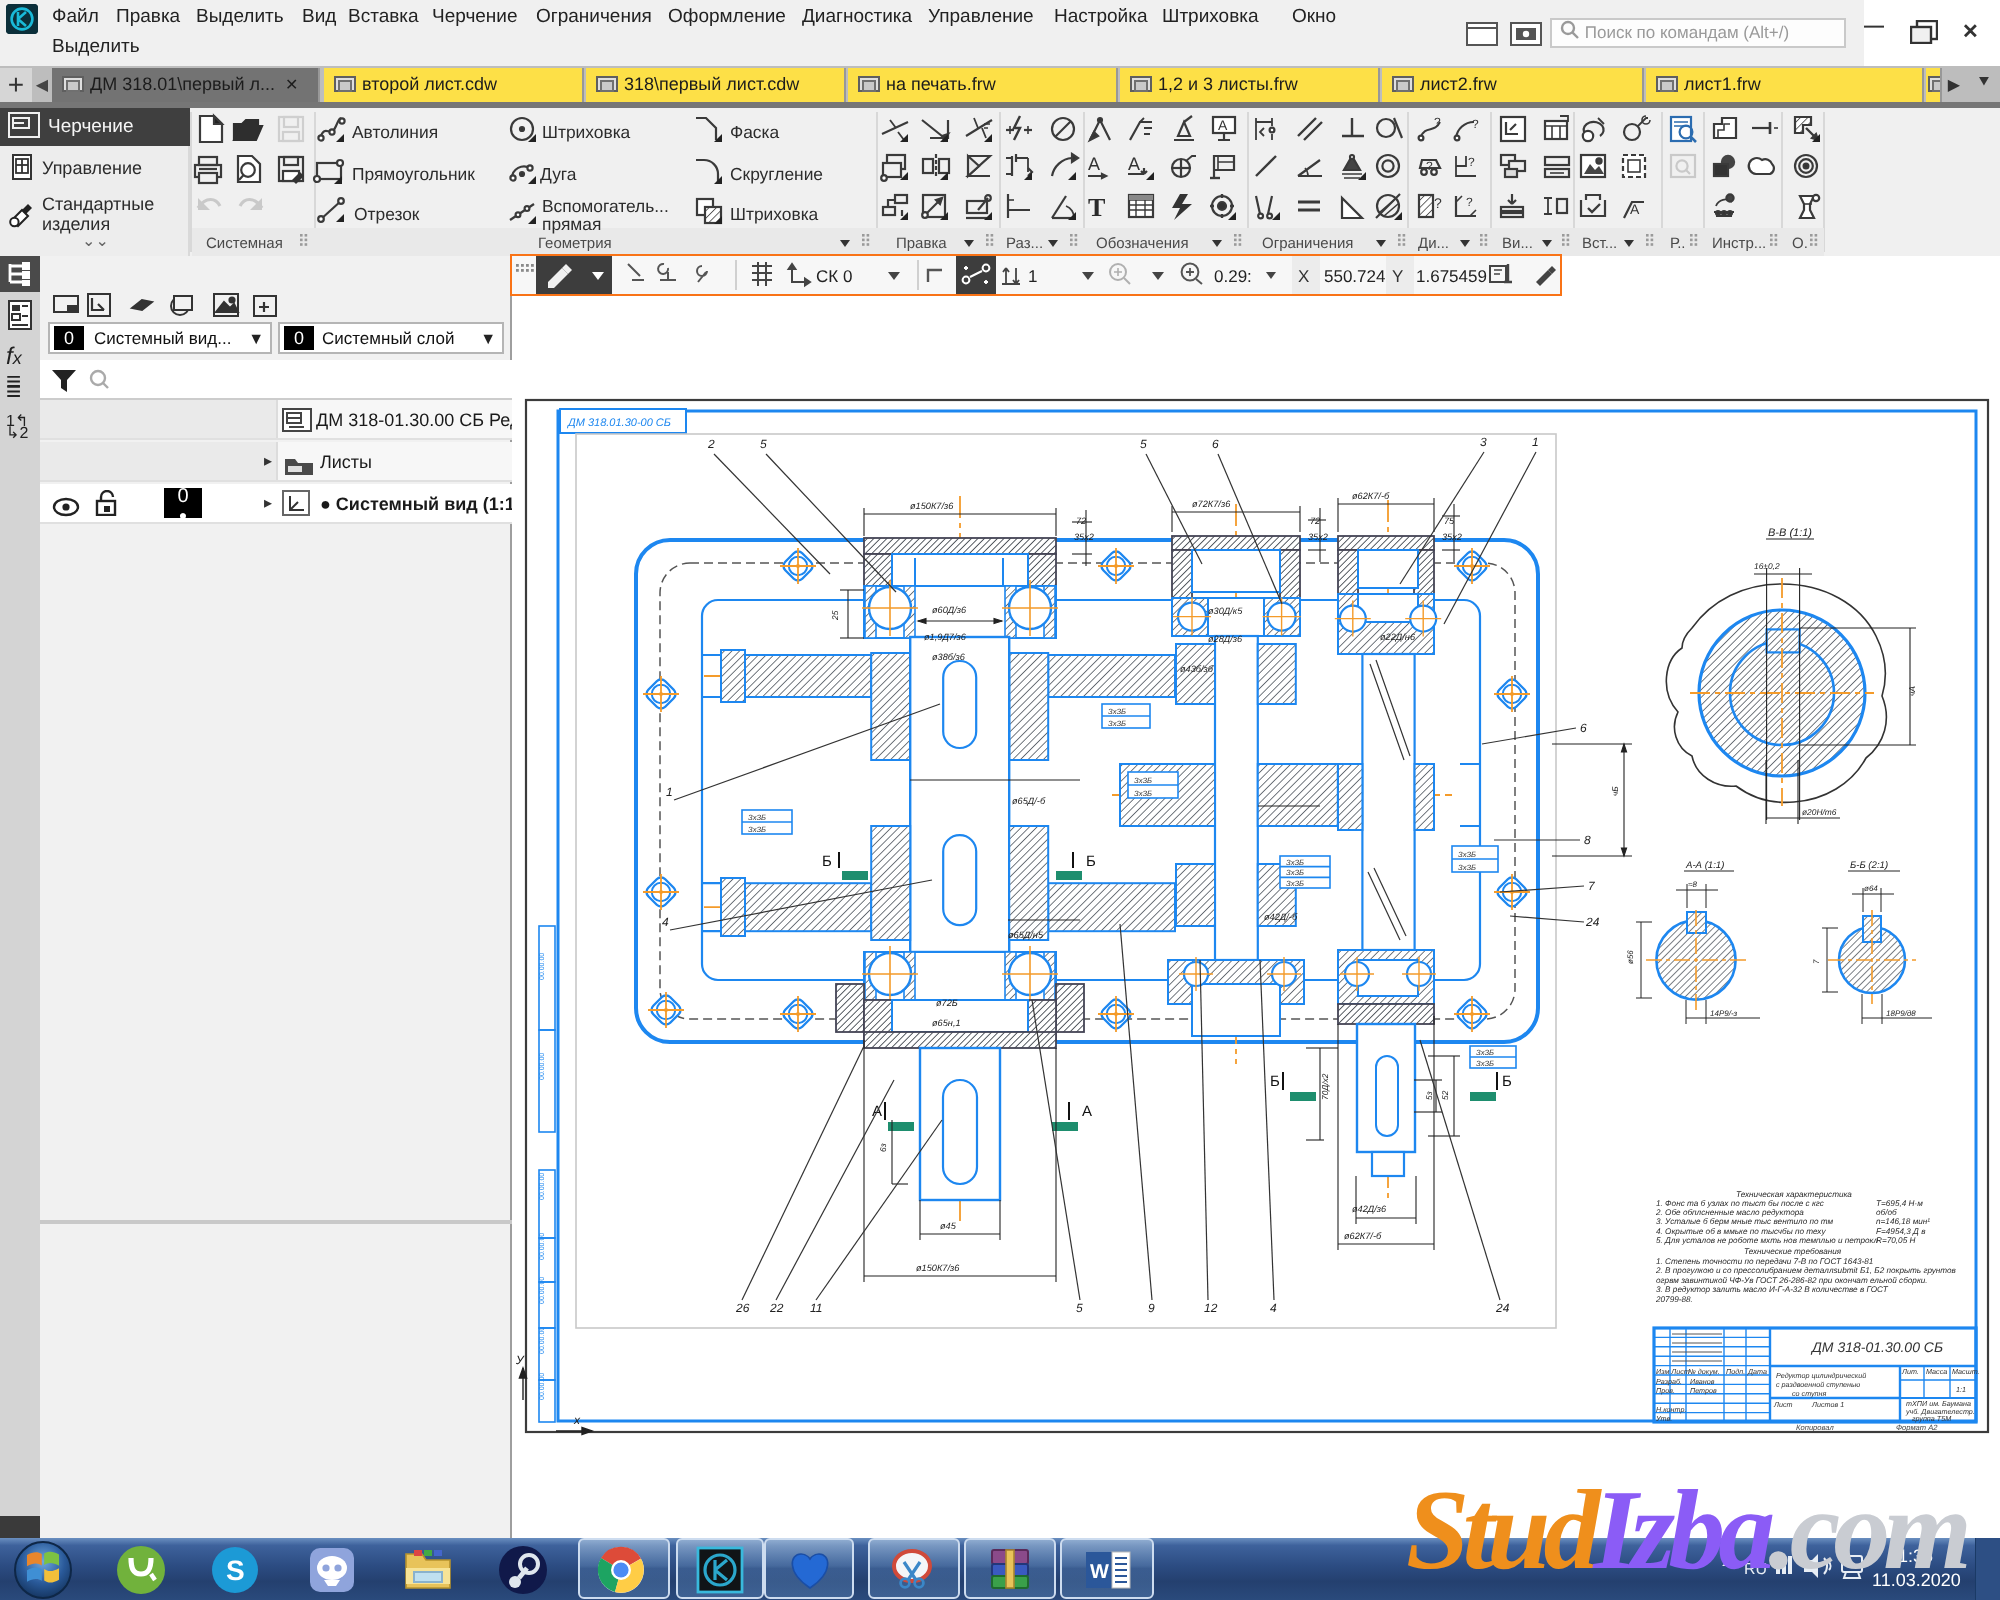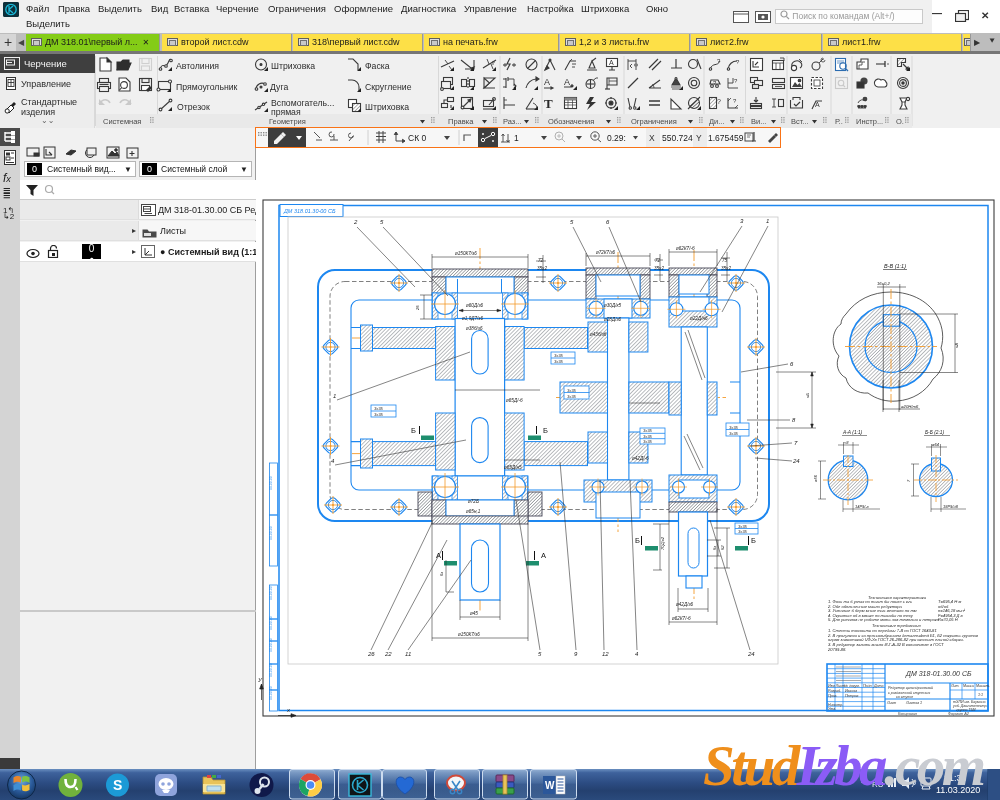--- a/index.html
+++ b/index.html
@@ -8,21 +8,21 @@
 
 #menubar{left:0;top:0;width:932px;height:33px;background:#f0f0f0;font-size:9.5px;color:#222}
 #menubar .mi{position:absolute;top:3px;height:12px;line-height:12px}
 #logo{position:absolute;left:3px;top:2px;width:16px;height:15px;background:#0e2b33;border-radius:2px}
 #logo svg{display:block}
 #srch{position:absolute;left:775px;top:9px;width:148px;height:15px;border:1px solid #c9c9c9;background:#fdfdfd;color:#9a9a9a;font-size:8.5px;line-height:13px;padding-left:4px;white-space:nowrap;overflow:hidden}
 .winbtn{position:absolute;top:10px;color:#333;font-size:10px}
 
 #tabbar{left:0;top:33px;width:1000px;height:18px;background:#bdbdbd}
 #tabbar .tab{position:absolute;top:1px;height:17px;background:#fde047;border-right:1px solid #989898;font-size:9px;color:#1c1c1c;line-height:17px;white-space:nowrap;overflow:hidden}
-#tabbar .tab.act{background:#84cc16}
+#tabbar .tab.act{background:#737373}
 .ticon{display:inline-block;width:11px;height:8px;border:1px solid #5f5f5f;background:#dedede;margin:0 3px 0 5px;vertical-align:-1px;position:relative}
 .ticon:before{content:"";position:absolute;left:1px;top:1px;width:5px;height:4px;border:1px solid #707070;background:#c9c9c9}
 #darkstrip{left:0;top:51px;width:1000px;height:3px;background:#767676}
 
 #toolbar{left:0;top:54px;width:1000px;height:74px;background:#f0f0f0;overflow:hidden}
 #modes{position:absolute;left:0;top:0;width:95px;height:74px;background:#ededed;border-right:1px solid #d9d9d9}
 #modes .m1{position:absolute;left:0;top:0;width:95px;height:19px;background:#3f3f3f;color:#f5f5f5;font-size:9.5px;line-height:19px}
 #modes .mm{position:absolute;font-size:9px;color:#2c2c2c;line-height:10px}
 .tlab{position:absolute;font-size:8.7px;color:#2c2c2c;line-height:9px;white-space:nowrap}
 

